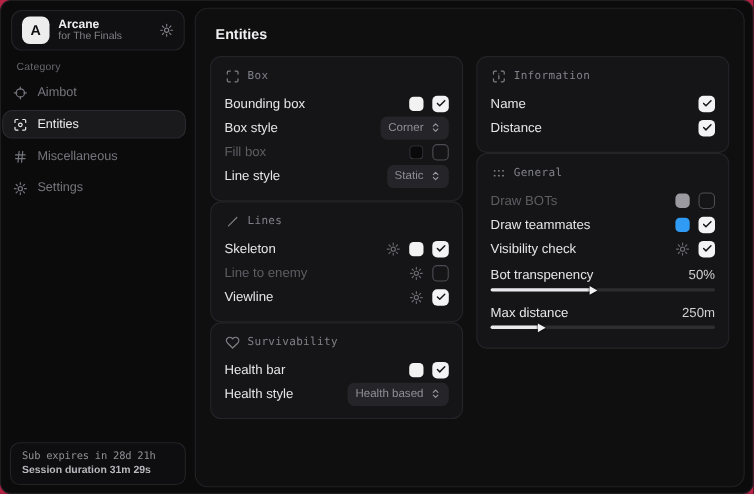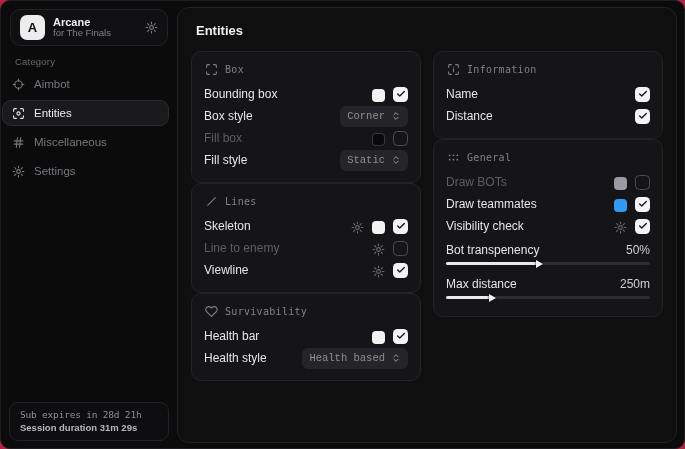--- a/index.html
+++ b/index.html
@@ -42,21 +42,21 @@
   .col { flex:1; display:flex; flex-direction:column; }
 
   .panel { background:#151517; border:1px solid #242428; border-radius:10px; padding:9px 12px 11px; }
   .panel-head { display:flex; align-items:center; gap:7px; color:#80808a; margin:2px 0 7px 1px; }
   .panel-head .icn { display:flex; }
   .panel-title { font-family:"DejaVu Sans Mono", monospace; font-size:10px; letter-spacing:.3px; }
 
   .row { height:22px; display:flex; align-items:center; justify-content:space-between; }
   .row-label { font-size:12px; color:#e6e6ea; }
   .row.disabled .row-label { color:#5d5d64; }
-  .controls { display:flex; align-items:flex-end; gap:8px;font-family:Liberation Mono, monospace; }
+  .controls { display:flex; align-items:center; gap:8px; }
 
   .swatch { width:13px; height:13px; border-radius:4px; }
   .swatch.darkline { box-shadow:0 0 0 1px #38383e inset; }
 
   .checkbox { width:15px; height:15px; border-radius:4.5px; display:flex; align-items:center; justify-content:center; }
   .checkbox.checked { background:#f3f3f5; color:#17171a; }
   .checkbox.unchecked { border:1.5px solid #4c4c54; background:transparent; }
 
   .gear-btn { color:#6a6a72; display:flex; }
 
@@ -182,21 +182,21 @@
               </span>
             </div>
             <div class="row disabled">
               <span class="row-label">Fill box</span>
               <span class="controls">
                 <span class="swatch darkline" style="background: rgb(10, 10, 10);"></span>
                 <span class="checkbox unchecked"></span>
               </span>
             </div>
             <div class="row">
-              <span class="row-label">Fill style</span>
+              <span class="row-label">Line style</span>
               <span class="controls">
                 <span class="select">
                   <span class="select-value">Static</span>
                   <span class="icn">
                     <svg width="10" height="10" viewBox="0 0 24 24" fill="none" stroke="currentColor" stroke-width="2.4" stroke-linecap="round" stroke-linejoin="round">
                       <path d="m7 15 5 5 5-5M7 9l5-5 5 5"></path>
                     </svg>
                   </span>
                 </span>
               </span>

